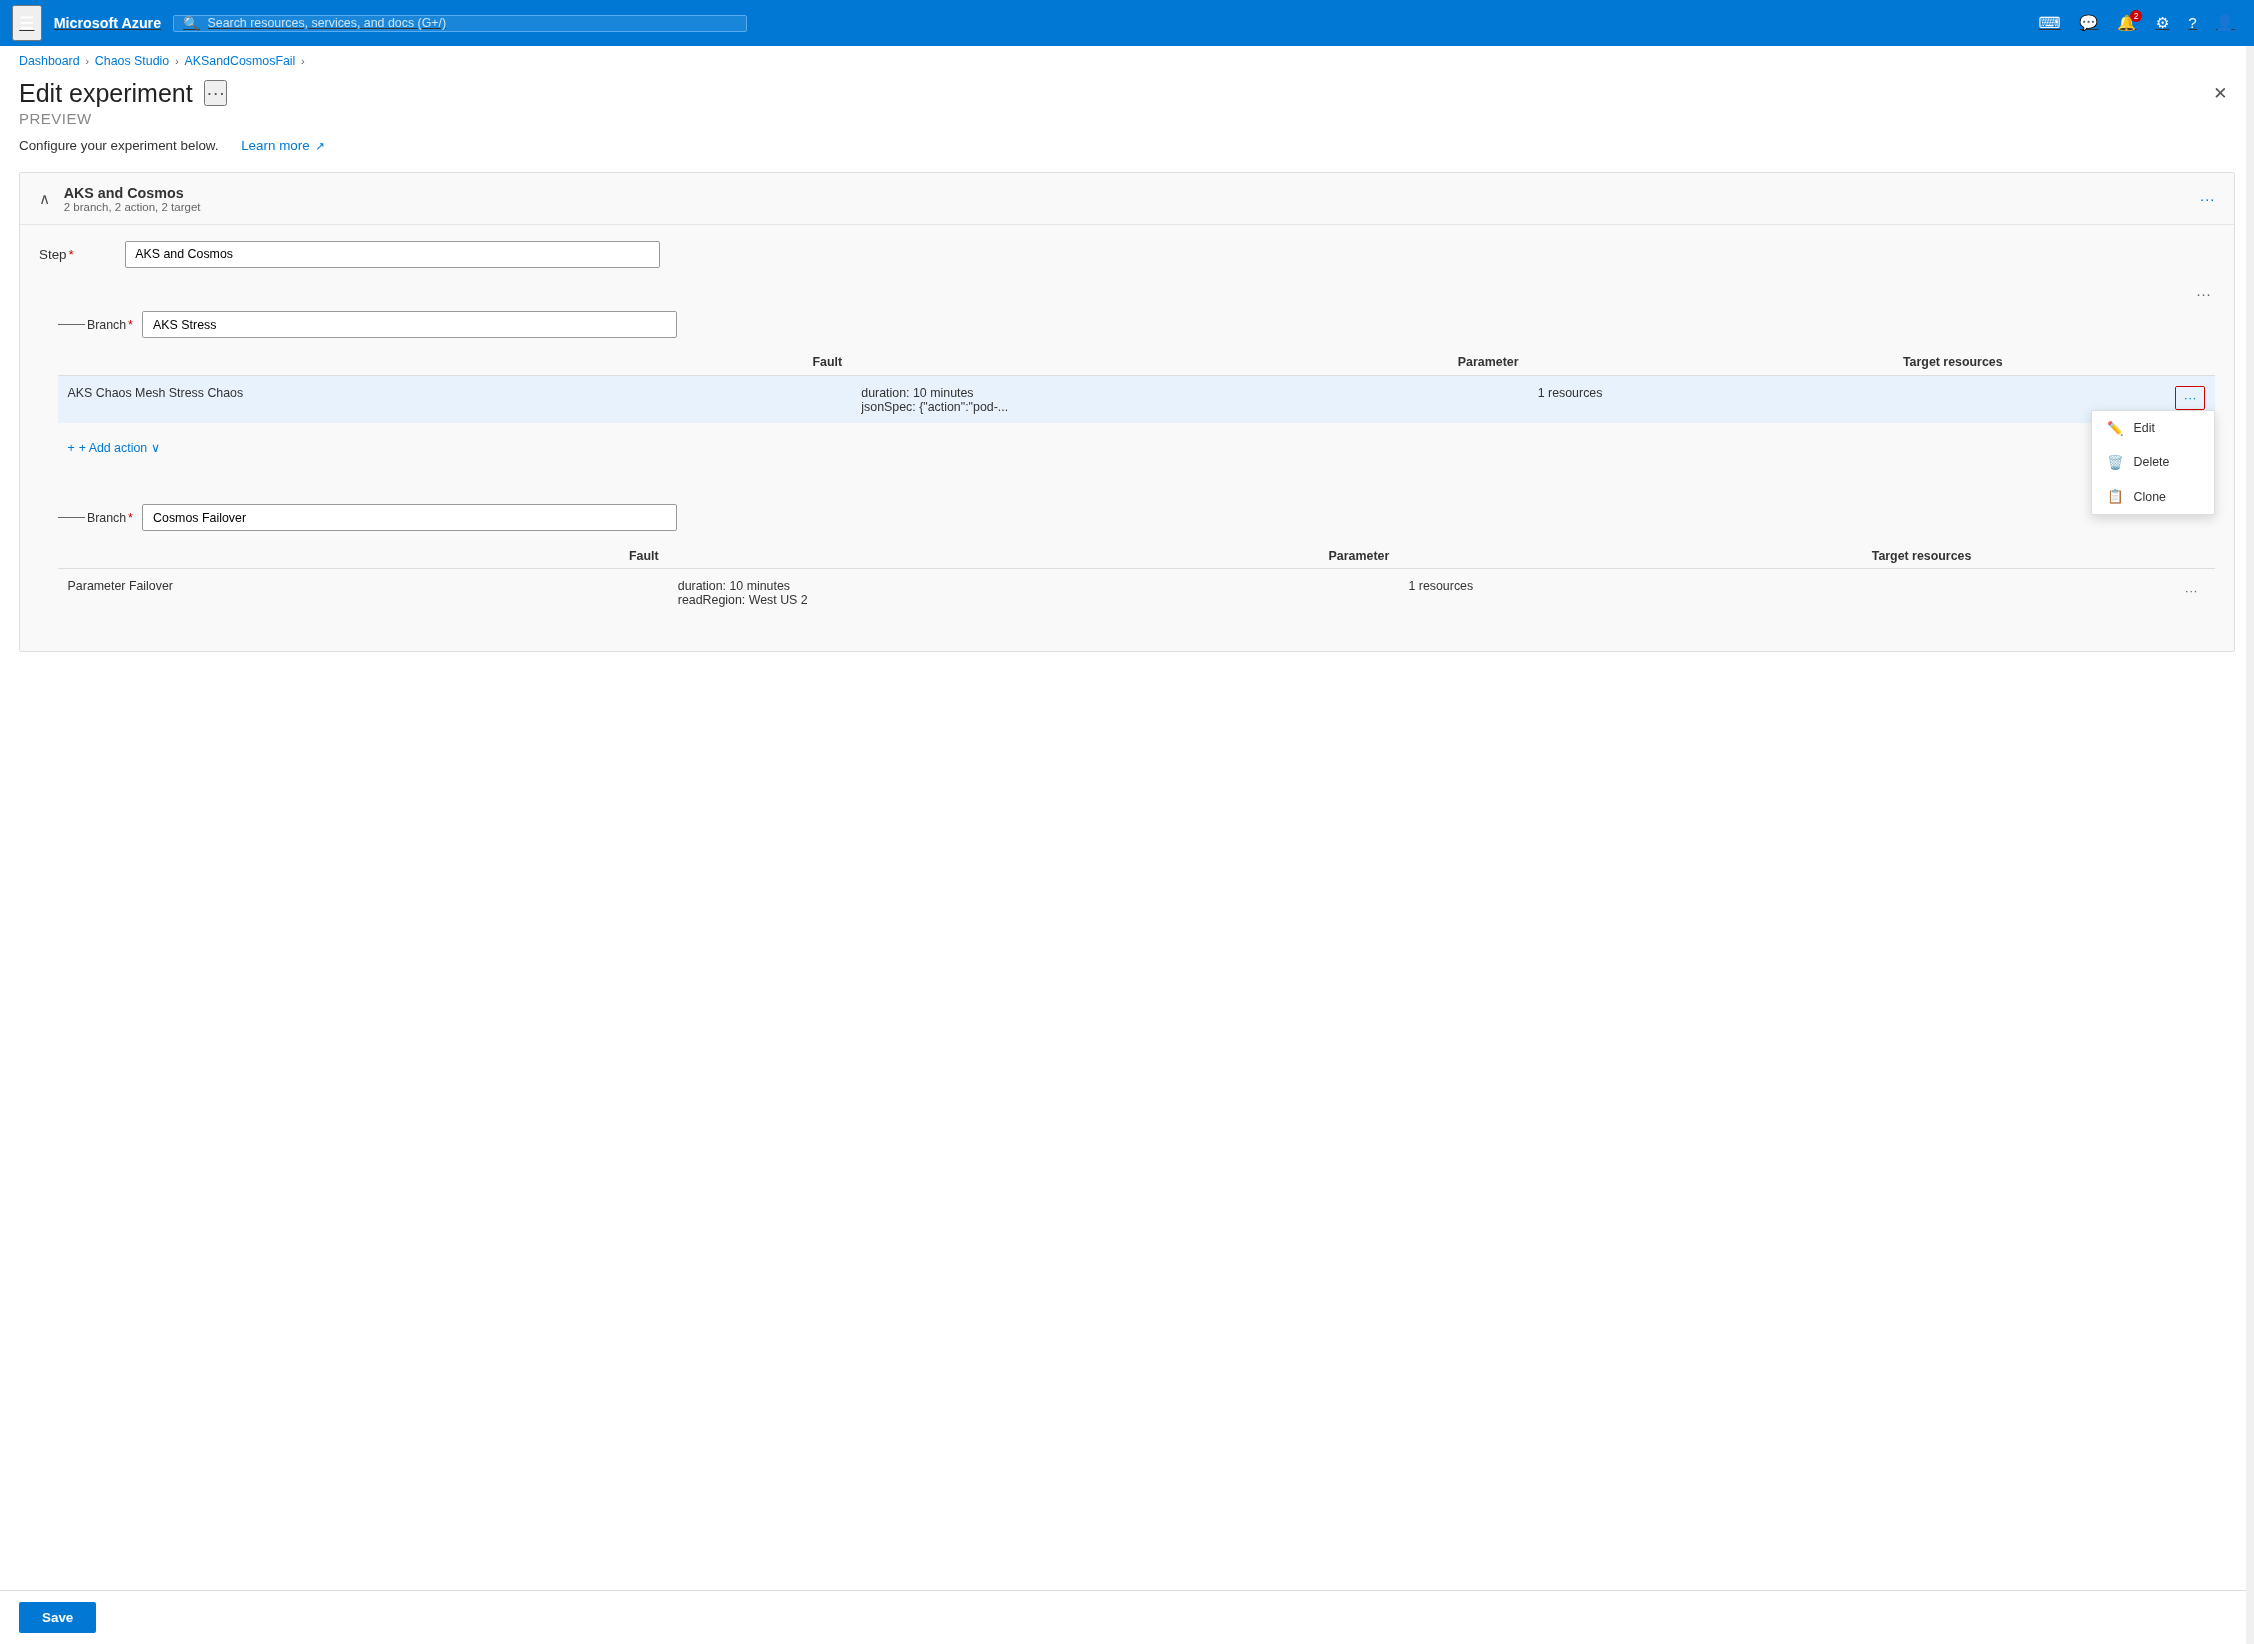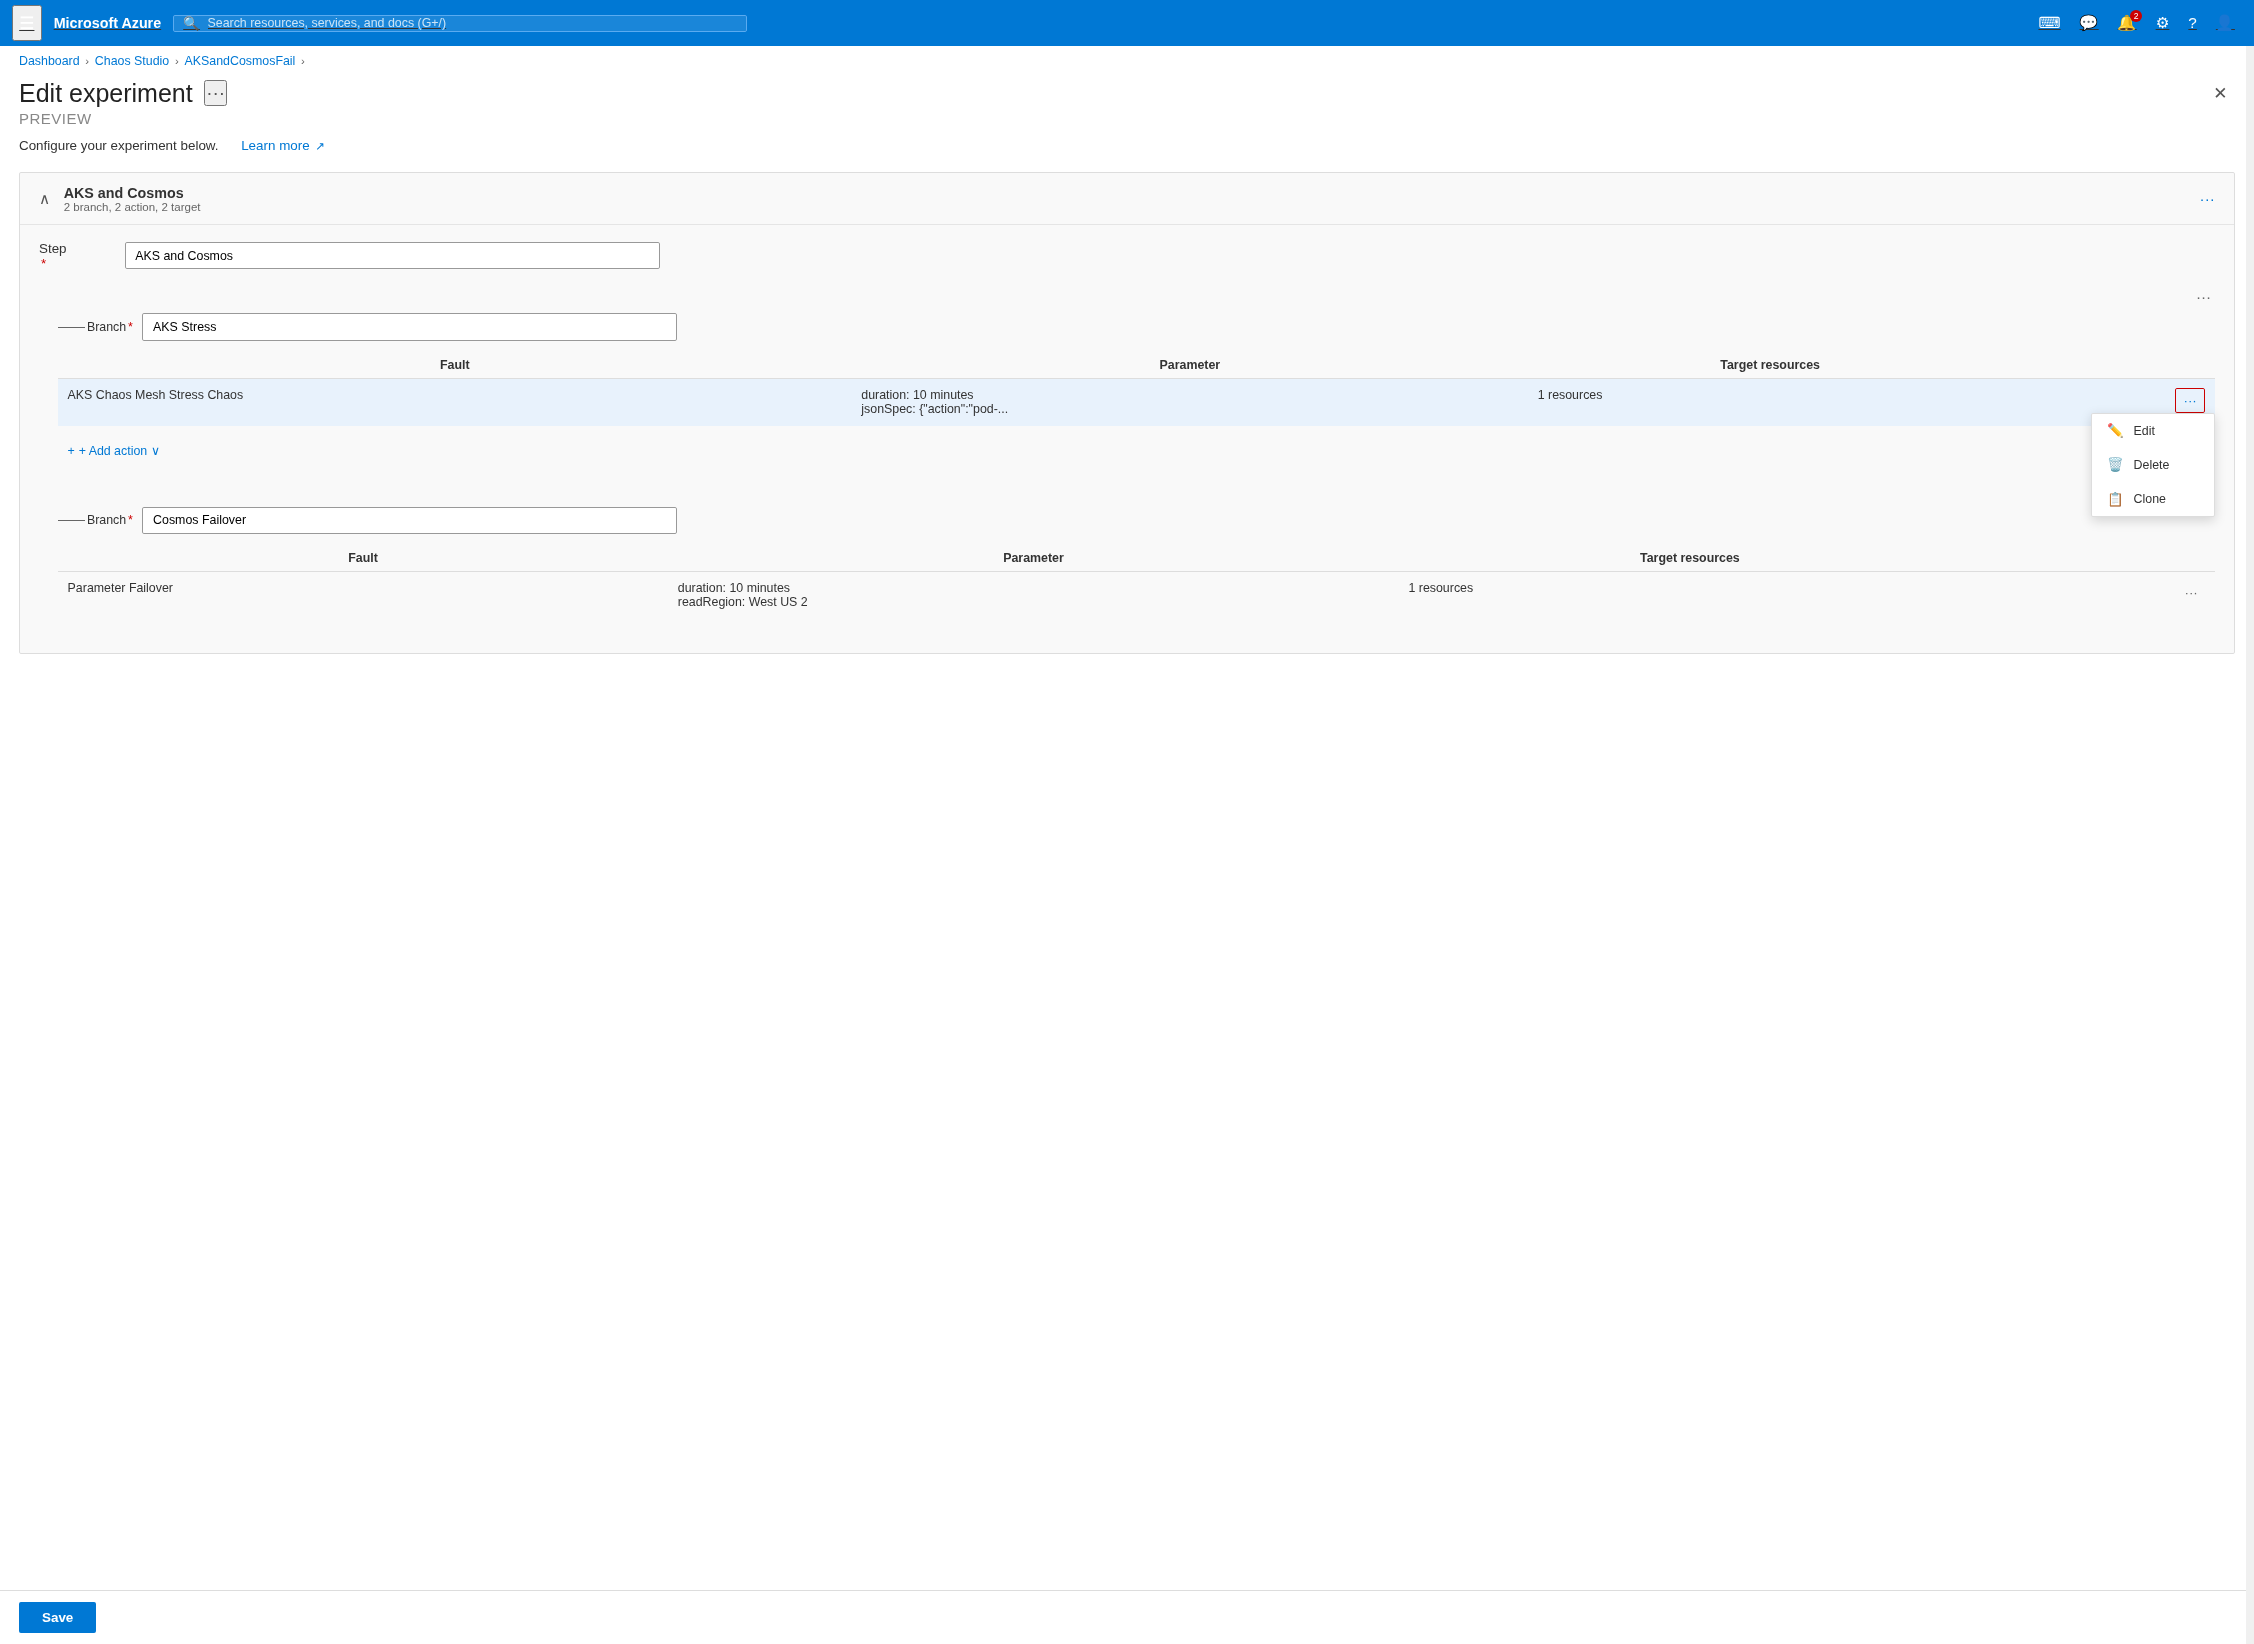--- a/index.html
+++ b/index.html
@@ -180,21 +180,21 @@
       padding: 3.8px;
     }
 
     
     .fault-table {
       width: 100%;
       border-collapse: collapse;
       margin-bottom: 13.4px;
     }
     .fault-table th {
-      text-align: center;
+      text-align: right;
       font-size: 12.4px;
       font-weight: 600;
       color: #333;
       padding: 5.7px 9.6px;
       border-bottom: 1px solid #ddd;
     }
     .fault-table td {
       padding: 9.6px 9.6px;
       font-size: 12.4px;
       color: #333;
@@ -298,23 +298,22 @@
     }
 
     .step-row-container {
       display: flex;
       align-items: center;
       gap: 9.6px;
       margin-bottom: 13.4px;
     }
     .step-label-area {
       display: flex;
-      align-items: flex-start;
+      align-items: center;
       min-width: 76px;
-      flex-direction: column;
     }
 
     .branch-full-row {
       display: flex;
       align-items: center;
       gap: 9.6px;
       margin-bottom: 11.5px;
     }
     .branch-label-line {
       display: flex;

